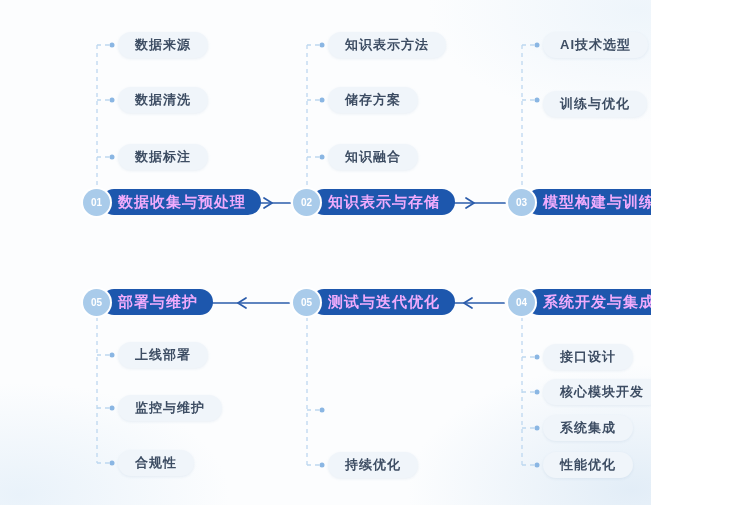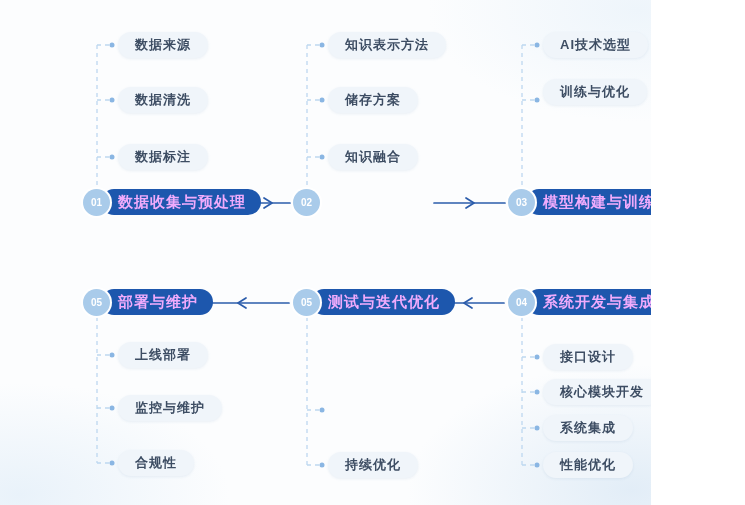--- a/index.html
+++ b/index.html
@@ -103,39 +103,40 @@
 
   <div class="sub-pill" style="left:118px;top:45px">数据来源</div>
   <div class="sub-pill" style="left:118px;top:100px">数据清洗</div>
   <div class="sub-pill" style="left:118px;top:157px">数据标注</div>
 
   <div class="sub-pill" style="left:328px;top:45px">知识表示方法</div>
   <div class="sub-pill" style="left:328px;top:100px">储存方案</div>
   <div class="sub-pill" style="left:328px;top:157px">知识融合</div>
 
   <div class="sub-pill" style="left:543px;top:45px">AI技术选型</div>
-  <div class="sub-pill" style="left:543px;top:92px">训练与优化</div>
+  <div class="sub-pill" style="left:543px;top:104px">训练与优化</div>
 
   <div class="sub-pill" style="left:543px;top:357px">接口设计</div>
   <div class="sub-pill" style="left:543px;top:392px">核心模块开发</div>
   <div class="sub-pill" style="left:543px;top:428px">系统集成</div>
   <div class="sub-pill" style="left:543px;top:465px">性能优化</div>
 
   <div class="sub-pill" style="left:328px;top:465px">持续优化</div>
 
   <div class="sub-pill" style="left:118px;top:355px">上线部署</div>
   <div class="sub-pill" style="left:118px;top:408px">监控与维护</div>
   <div class="sub-pill" style="left:118px;top:463px">合规性</div>
 
   <div class="main-node" style="left:83px;top:189px">
     <span class="step-circle">01</span>
     <span class="step-pill">数据收集与预处理</span>
   </div>
   <div class="main-node" style="left:293px;top:189px">
     <span class="step-circle">02</span>
+    <span class="step-pill">知识表示与存储</span>
   </div>
   <div class="main-node" style="left:508px;top:189px">
     <span class="step-circle">03</span>
     <span class="step-pill">模型构建与训练</span>
   </div>
 
   <div class="main-node" style="left:508px;top:289px">
     <span class="step-circle">04</span>
     <span class="step-pill">系统开发与集成</span>
   </div>

